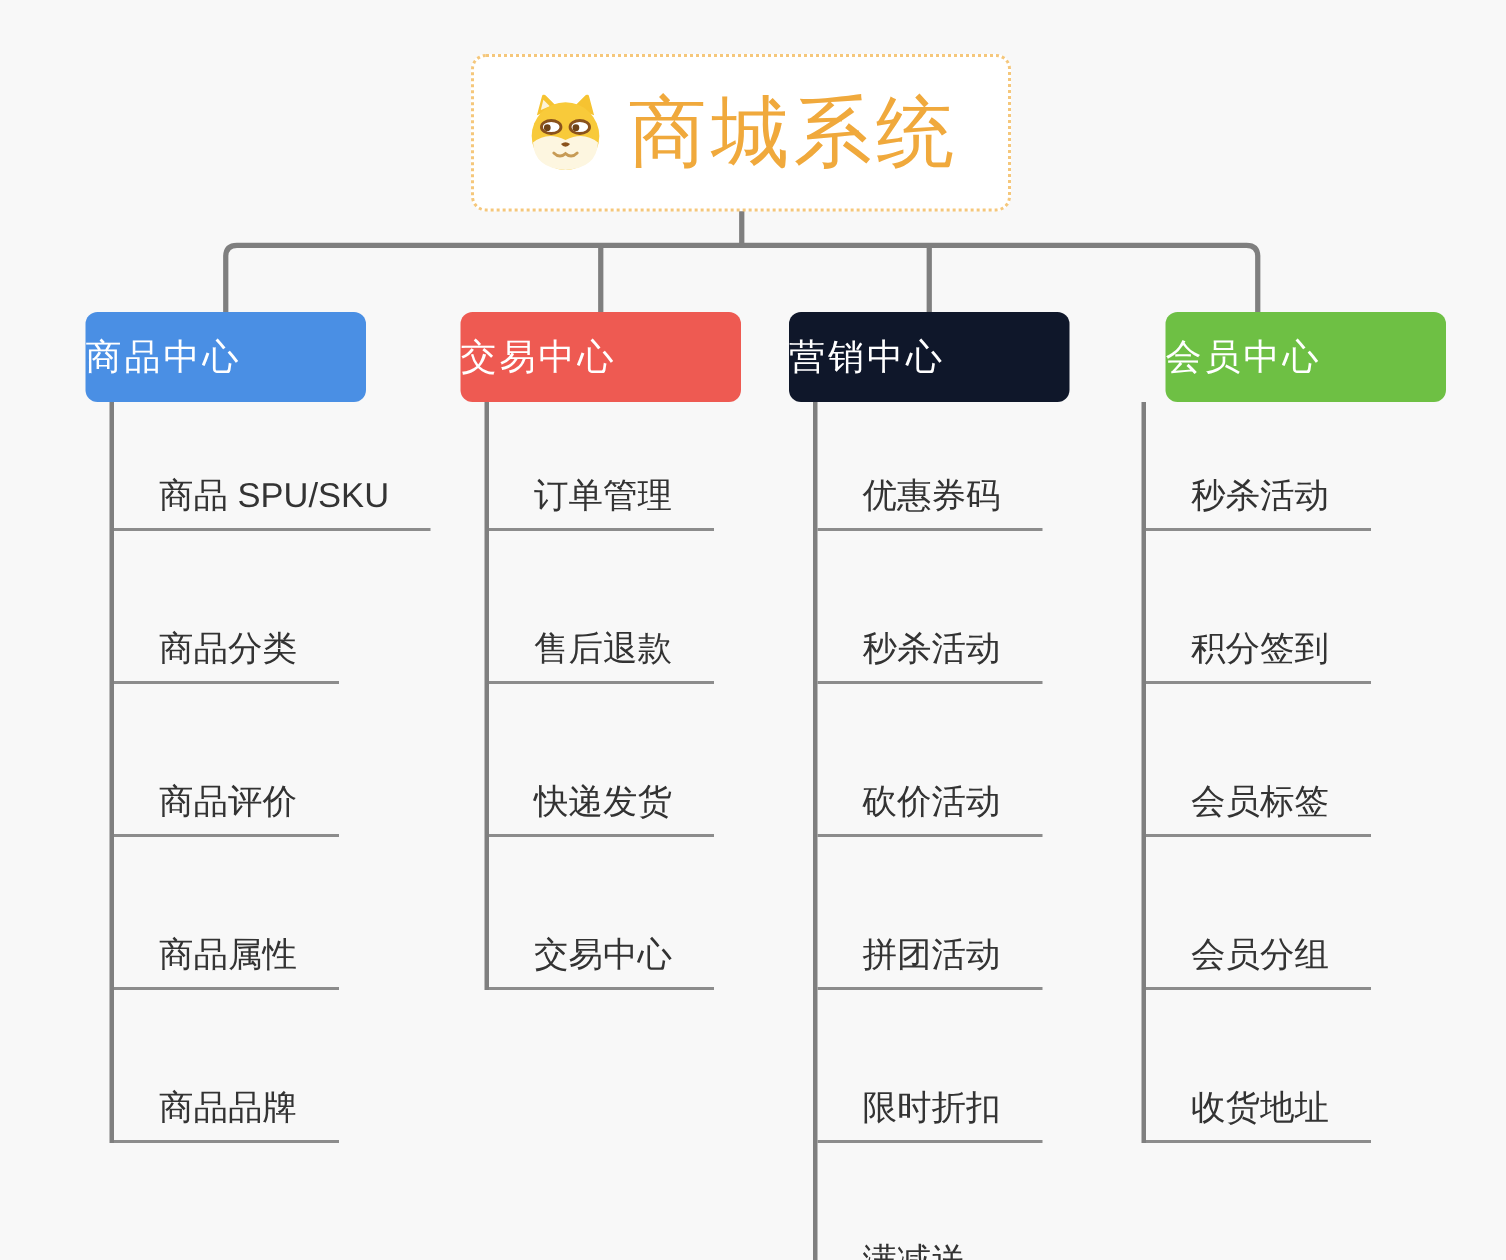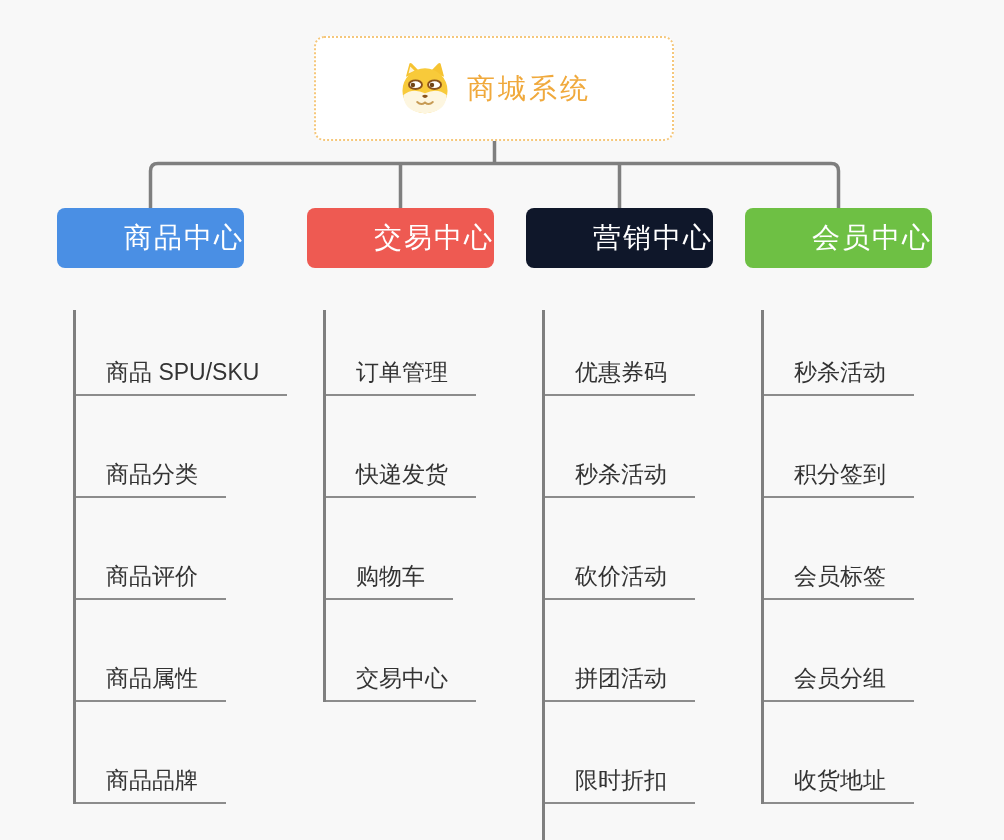--- a/index.html
+++ b/index.html
@@ -29,48 +29,47 @@
     background:#ffffff;
     border:2px dotted #f5c77b;
     border-radius:10px;
     display:flex;
     align-items:center;
     justify-content:center;
     gap:14px;
     cursor:pointer;
   }
   .root-title{
-    font-size:28px;
+    font-size:52px;
     letter-spacing:3px;
     color:#f0a93c;
     font-weight:500;
     white-space:nowrap;
   }
   .dog{display:inline-flex;align-items:center;}
   
   .branch{position:absolute;top:208px;}
   .b0{left:57px;}
   .b1{left:307px;}
   .b2{left:526px;}
   .b3{left:745px;}
   .branch-header{
     width:187px;height:60px;
     border-radius:8px;
-    display:flex;align-items:center;justify-content:flex-end;
+    display:flex;align-items:center;justify-content:flex-start;
     color:#ffffff;
-    font-size:28px;
+    font-size:24px;
     letter-spacing:2px;
     cursor:pointer;
     white-space:nowrap;
   }
   .children{
     margin-left:16px;
     border-left:3px solid #7f7f7f;
     width:max-content;
-    margin-top:42px;
   }
   .row{
     height:102px;
     display:flex;
     align-items:flex-end;
   }
   .row:first-child{height:86px;}
   .leaf{
     border-bottom:2px solid #8c8c8c;
     padding:0 28px 6px 30px;
@@ -144,24 +143,24 @@
 
   <div class="branch b1">
     <div class="branch-header" style="background-color: rgb(238, 90, 82);">
       <span>交易中心</span>
     </div>
     <div class="children">
       <div class="row">
           <div class="leaf">订单管理</div>
         </div>
       <div class="row">
+          <div class="leaf">售后退款</div>
+        </div>
+      <div class="row">
           <div class="leaf">快递发货</div>
-        </div>
-      <div class="row">
-          <div class="leaf">购物车</div>
         </div>
       <div class="row">
           <div class="leaf">交易中心</div>
         </div>
     </div>
   </div>
 
   <div class="branch b2">
     <div class="branch-header" style="background-color: #0f172a;">
       <span>营销中心</span>
@@ -182,21 +181,21 @@
       <div class="row">
           <div class="leaf">限时折扣</div>
         </div>
       <div class="row">
           <div class="leaf">满减送</div>
         </div>
     </div>
   </div>
 
   <div class="branch b3">
-    <div class="branch-header" style="background-color: rgb(110, 192, 68);">
+    <div class="branch-header" style="background-color: rgb(110, 192, 68); margin-left: 32px;">
       <span>会员中心</span>
     </div>
     <div class="children">
       <div class="row">
           <div class="leaf">秒杀活动</div>
         </div>
       <div class="row">
           <div class="leaf">积分签到</div>
         </div>
       <div class="row">

